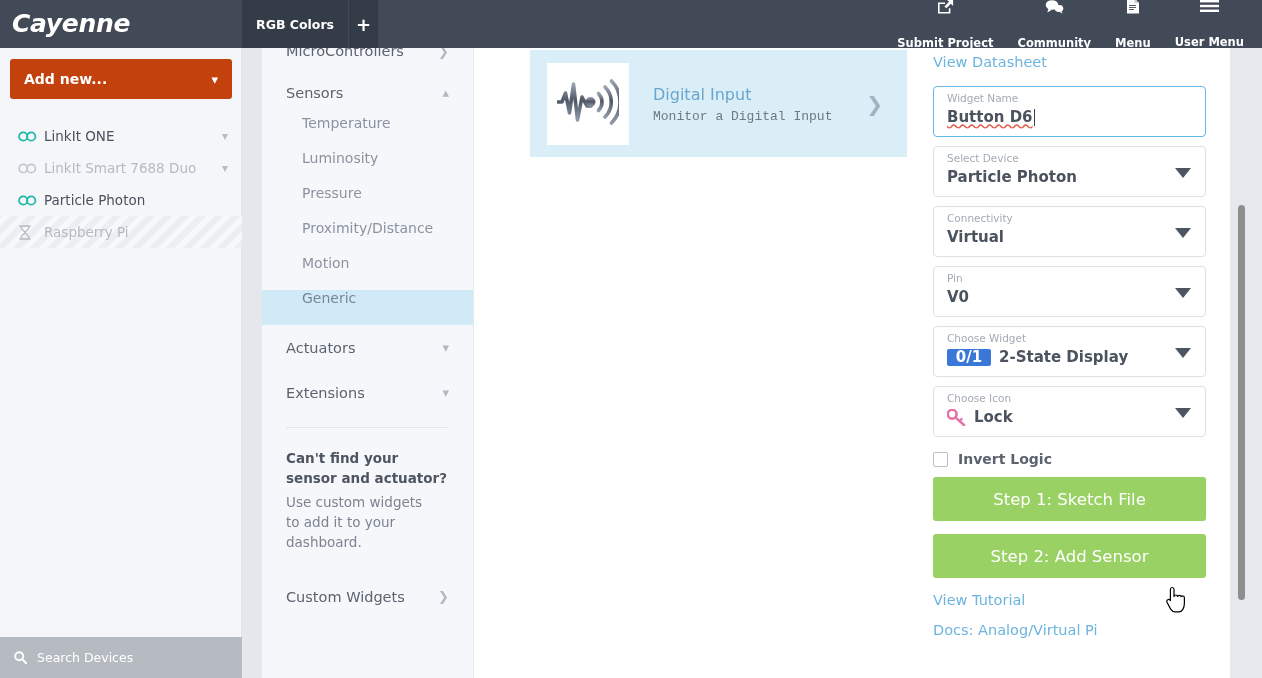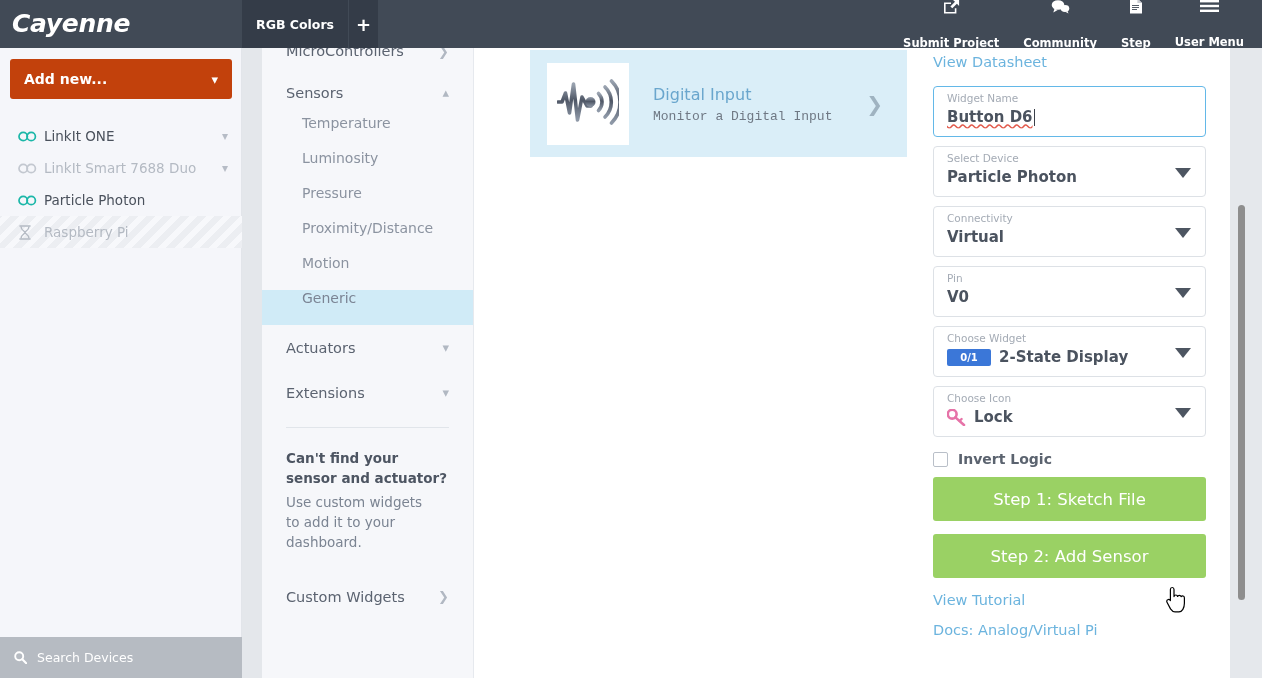--- a/index.html
+++ b/index.html
@@ -157,21 +157,21 @@
     text-decoration: underline wavy #e25a4c;
     text-decoration-skip-ink: none;
   }
   .caretbar {
     display: inline-block; width: 1px; height: 17px; background: #3a3f48;
     margin-left: 1px; vertical-align: -3px;
   }
   .badge01 {
     display: inline-flex; align-items: center; justify-content: center;
     width: 44px; height: 17px; background: #3b77d8; color: #ffffff;
-    font-size: 10px; font-weight: bold; border-radius: 2px; margin-right: 8px;
+    font-size: 15px; font-weight: bold; border-radius: 2px; margin-right: 8px;
   }
   .checkrow { display: flex; align-items: center; margin: 14px 0 10px 0; cursor: pointer; }
   .checkbox {
     width: 15px; height: 15px; border: 1px solid #b9bfc8; border-radius: 2px;
     background: #ffffff; margin-right: 10px; flex: 0 0 15px;
   }
   .checklabel { font-size: 14px; color: #5b636f; font-weight: bold; }
   .gbtn {
     width: 273px; height: 44px; background: #9ad164; border-radius: 3px;
     color: #ffffff; font-size: 16.5px; display: flex; align-items: center;
@@ -234,21 +234,21 @@
           <svg width="14" height="16" viewBox="0 0 14 16">
             <path d="M1 0.5h7.5L13 5v10.5H1z" fill="#fff"></path>
             <path d="M8.4 0.6v4.5H13z" fill="#c9ccd2"></path>
             <g fill="#414a56">
               <rect x="3" y="7" width="7" height="0.9"></rect>
               <rect x="3" y="9" width="7" height="0.9"></rect>
               <rect x="3" y="11" width="5" height="0.9"></rect>
             </g>
           </svg>
         </span>
-        <span>Step</span>
+        <span>Menu</span>
       </div>
       <div class="hact">
         <span>
           <svg width="19" height="14" viewBox="0 0 19 14">
             <g fill="#fff">
               <rect x="0" y="1" width="19" height="2.4"></rect>
               <rect x="0" y="5.8" width="19" height="2.4"></rect>
               <rect x="0" y="10.6" width="19" height="2.4"></rect>
             </g>
           </svg>

